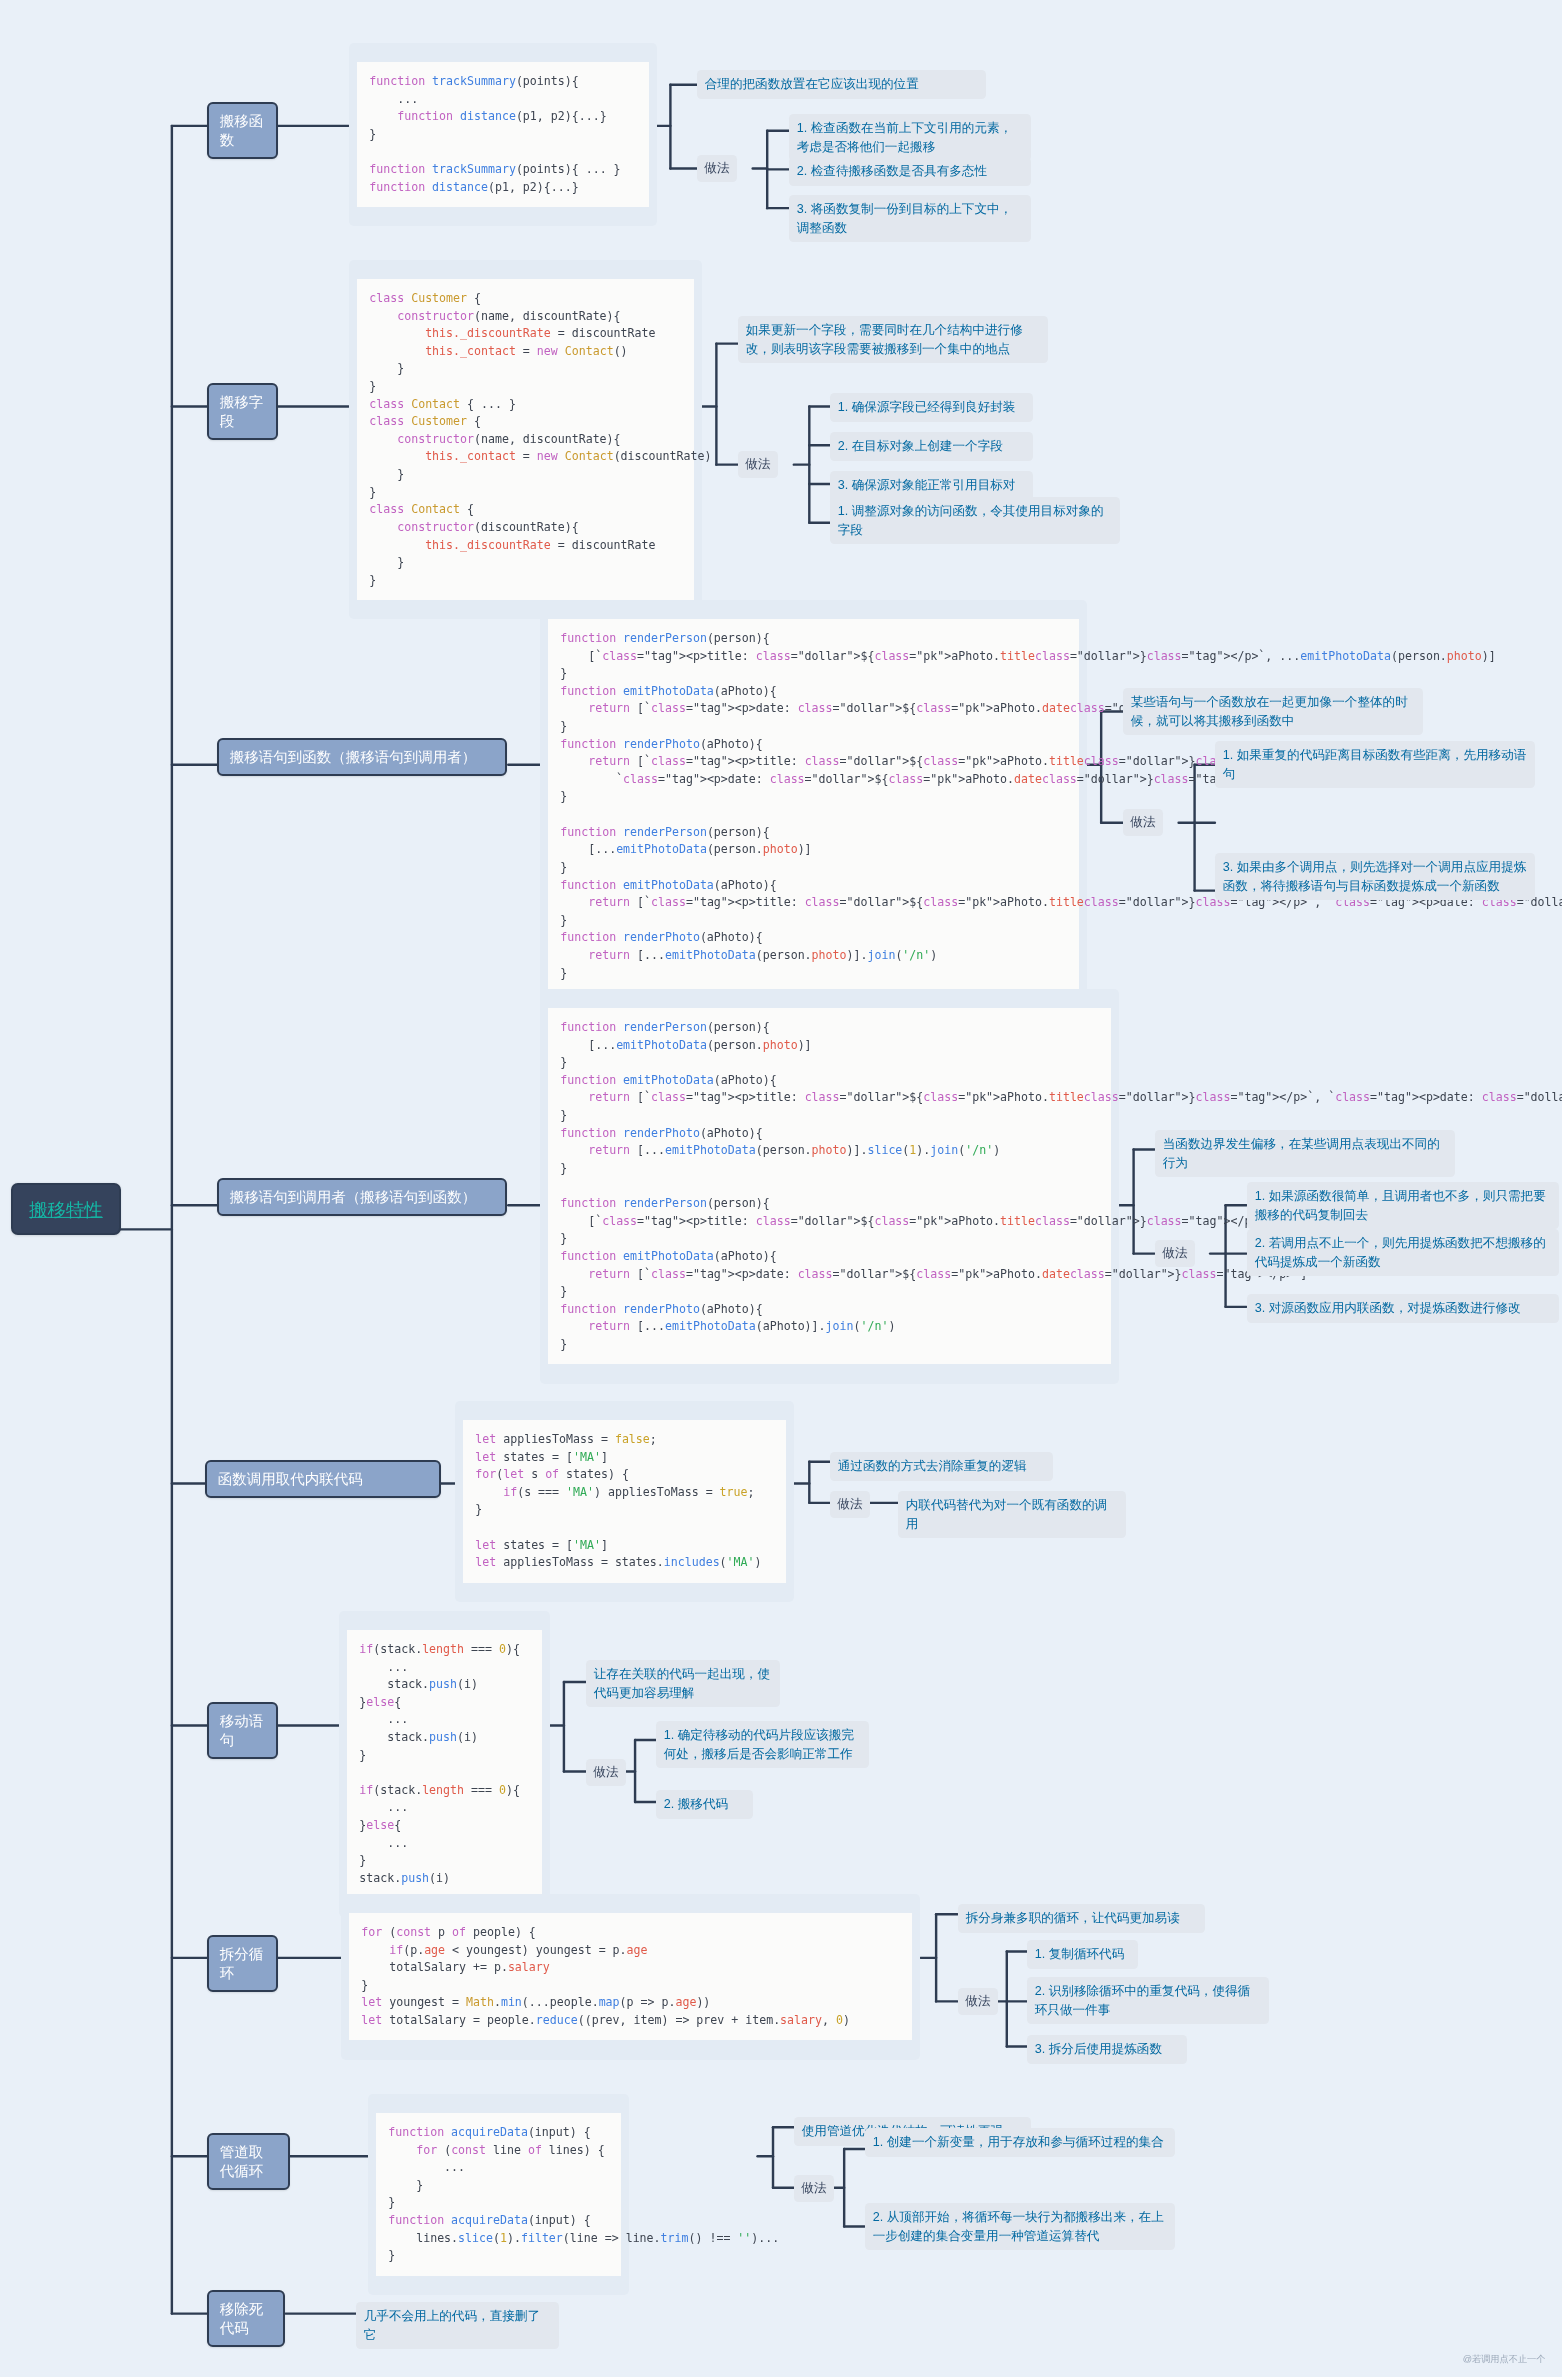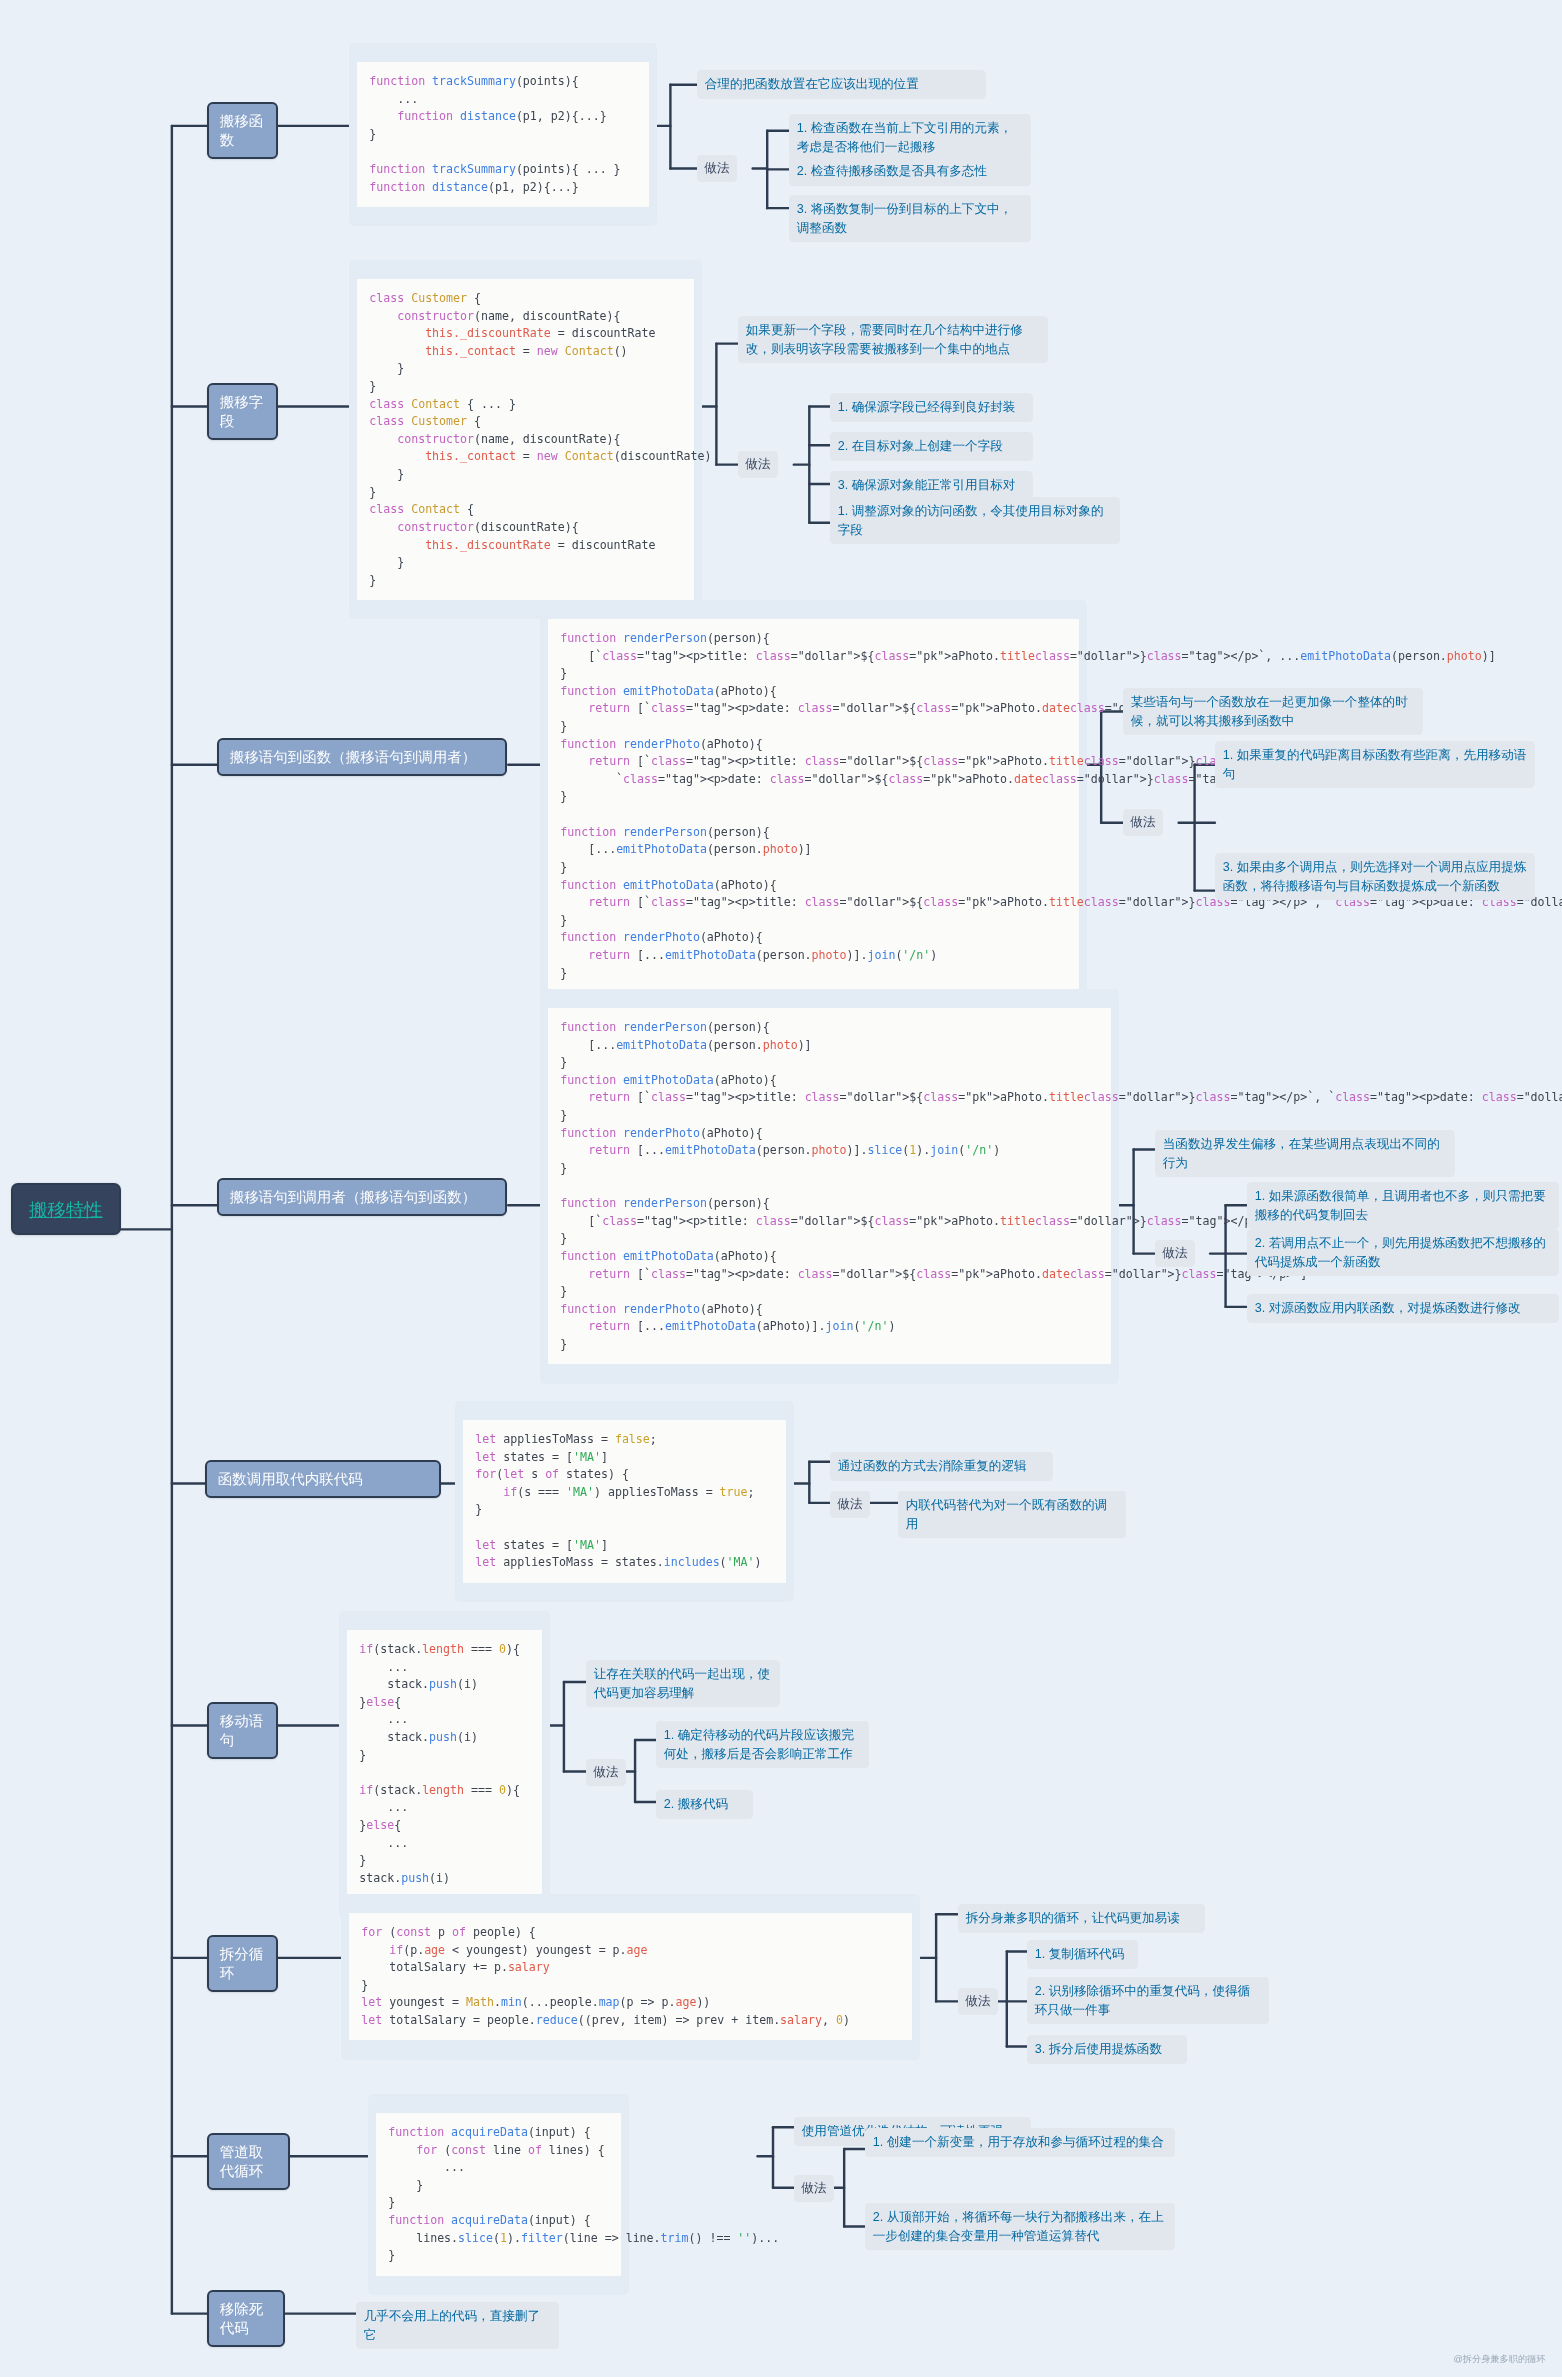--- a/index.html
+++ b/index.html
@@ -340,15 +340,15 @@
 }</pre>
   </div>
   <div class="node chip" style="left:794px; top:2117px; width:237px;">使用管道优化迭代结构，可读性更强</div>
   <div class="node label-chip" style="left:794px; top:2175px;">做法</div>
   <div class="node chip" style="left:865px; top:2128px; width:310px;">1. 创建一个新变量，用于存放和参与循环过程的集合</div>
   <div class="node chip" style="left:865px; top:2203px; width:310px;">2. 从顶部开始，将循环每一块行为都搬移出来，在上一步创建的集合变量用一种管道运算替代</div>
 
   <div class="node topic" style="left:207px; top:2290px; width:78px;">移除死代码</div>
   <div class="node chip" style="left:356px; top:2302px; width:203px;">几乎不会用上的代码，直接删了它</div>
 
-  <div class="watermark">@拆分身兼多职的循环</div>
+  <div class="watermark">@若调用点不止一个</div>
 </div>
 
 
 </body></html>

